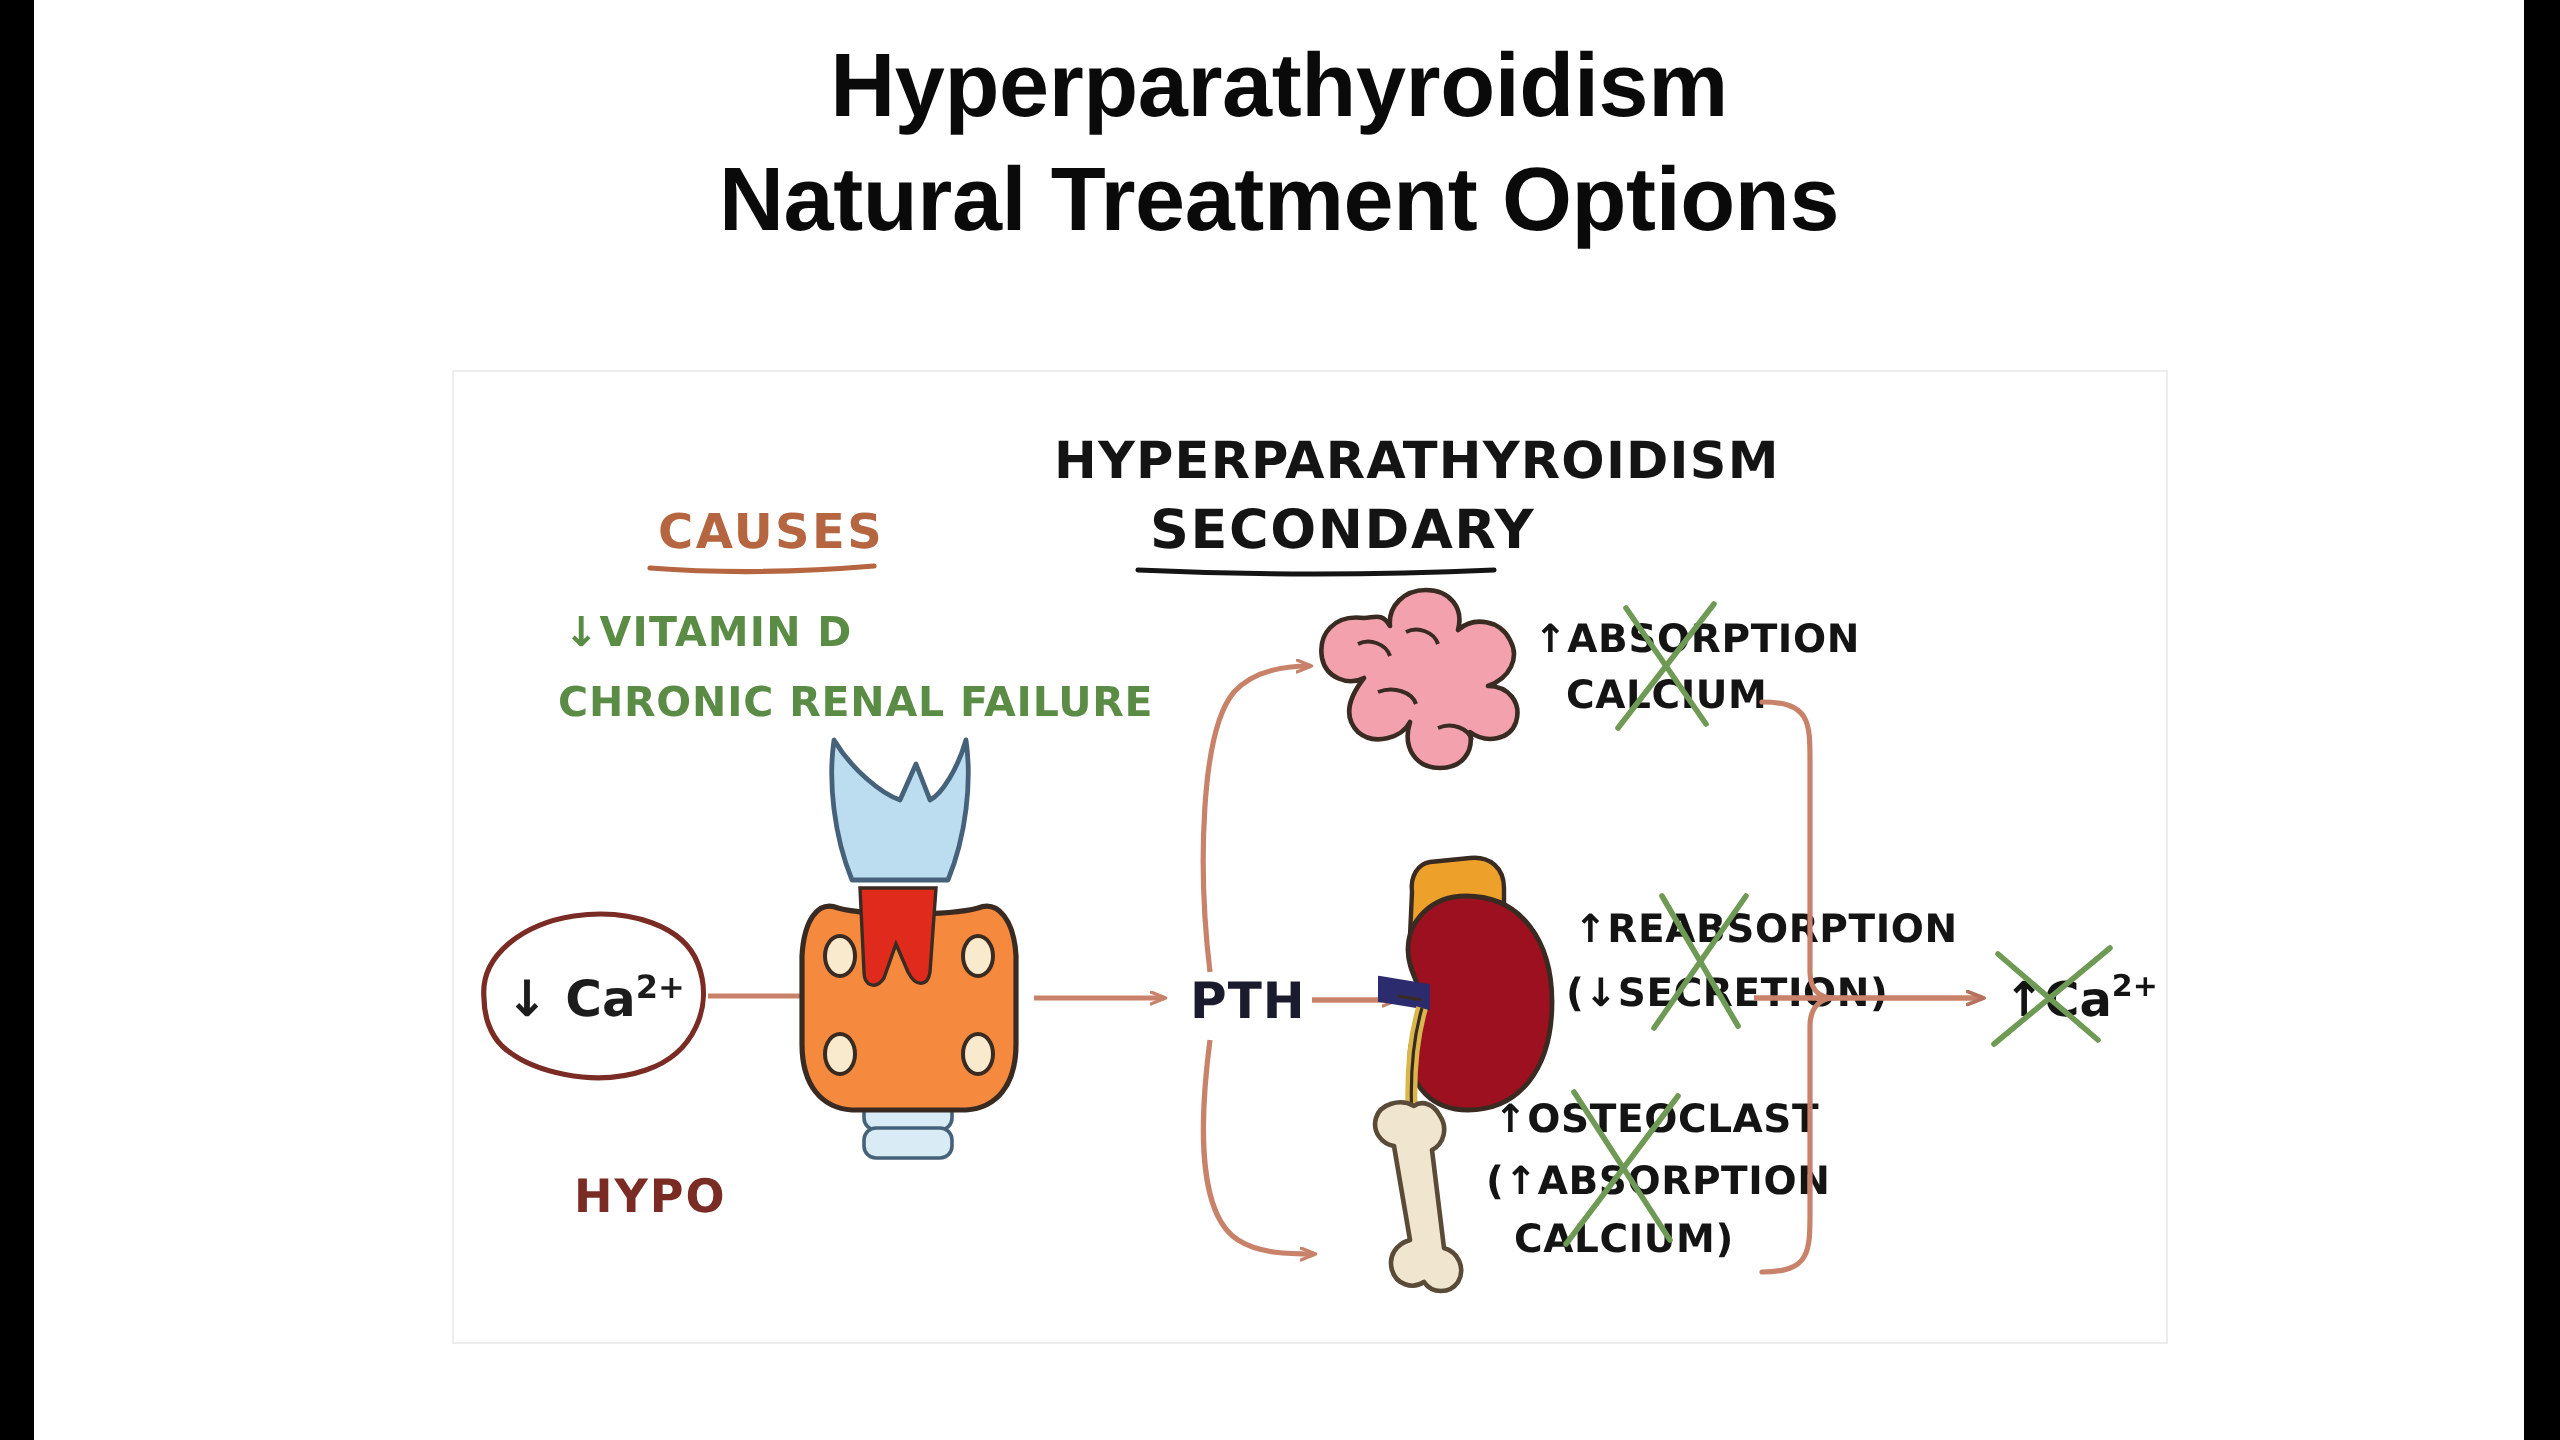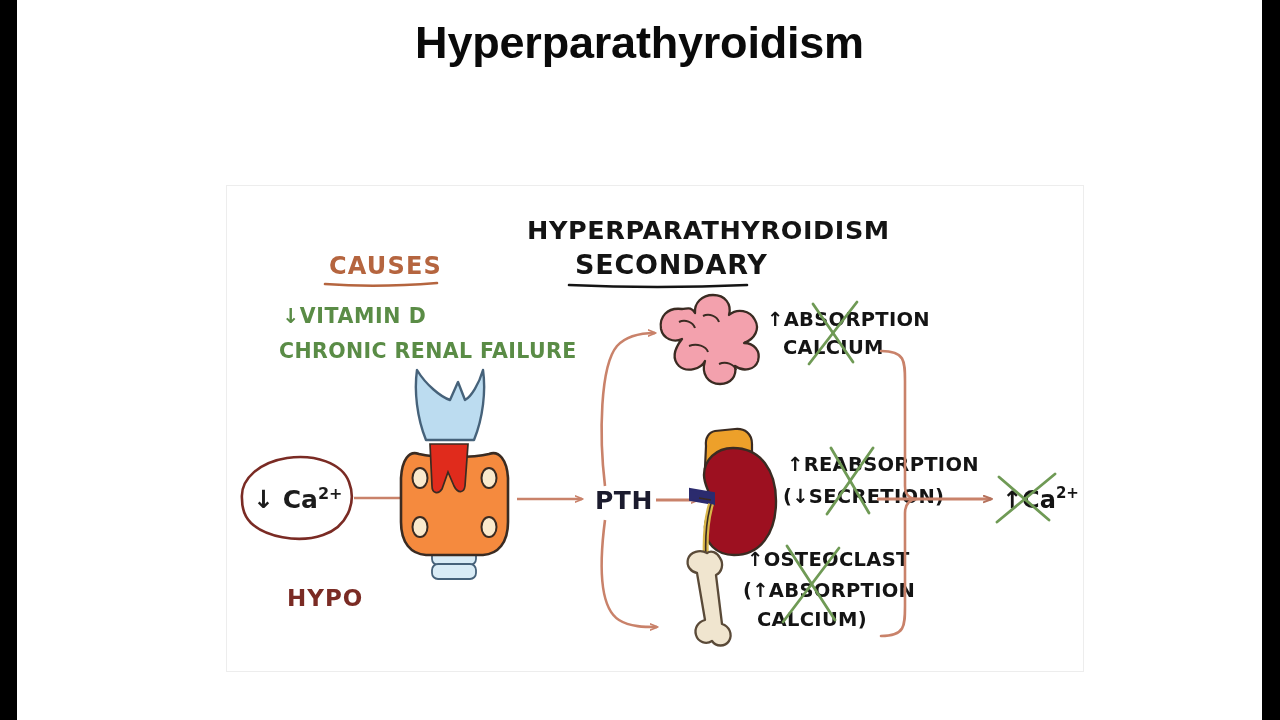--- a/index.html
+++ b/index.html
@@ -83,20 +83,21 @@
 
 <div id="stage">
 
   <div class="bar" id="bar-left"></div>
   <div class="bar" id="bar-right"></div>
 
   <div id="content">
 
     <div id="title-block">
       <div class="title-line">Hyperparathyroidism</div>
+      <div class="title-line">Natural Treatment Options</div>
     </div>
 
     <div id="figure-panel">
       <svg id="fig-svg" width="856" height="485" viewBox="0 0 856 485">
 
         <defs>
           <marker id="ah" markerWidth="9" markerHeight="9" refX="7.2" refY="3.6" orient="auto" markerUnits="userSpaceOnUse">
             <path d="M0.6,0.6 L8,3.6 L0.6,6.6" fill="none" stroke="#c9826a" stroke-width="1.7" stroke-linecap="round" stroke-linejoin="round"></path>
           </marker>
           <marker id="ah2" markerWidth="10" markerHeight="10" refX="8" refY="4" orient="auto" markerUnits="userSpaceOnUse">

